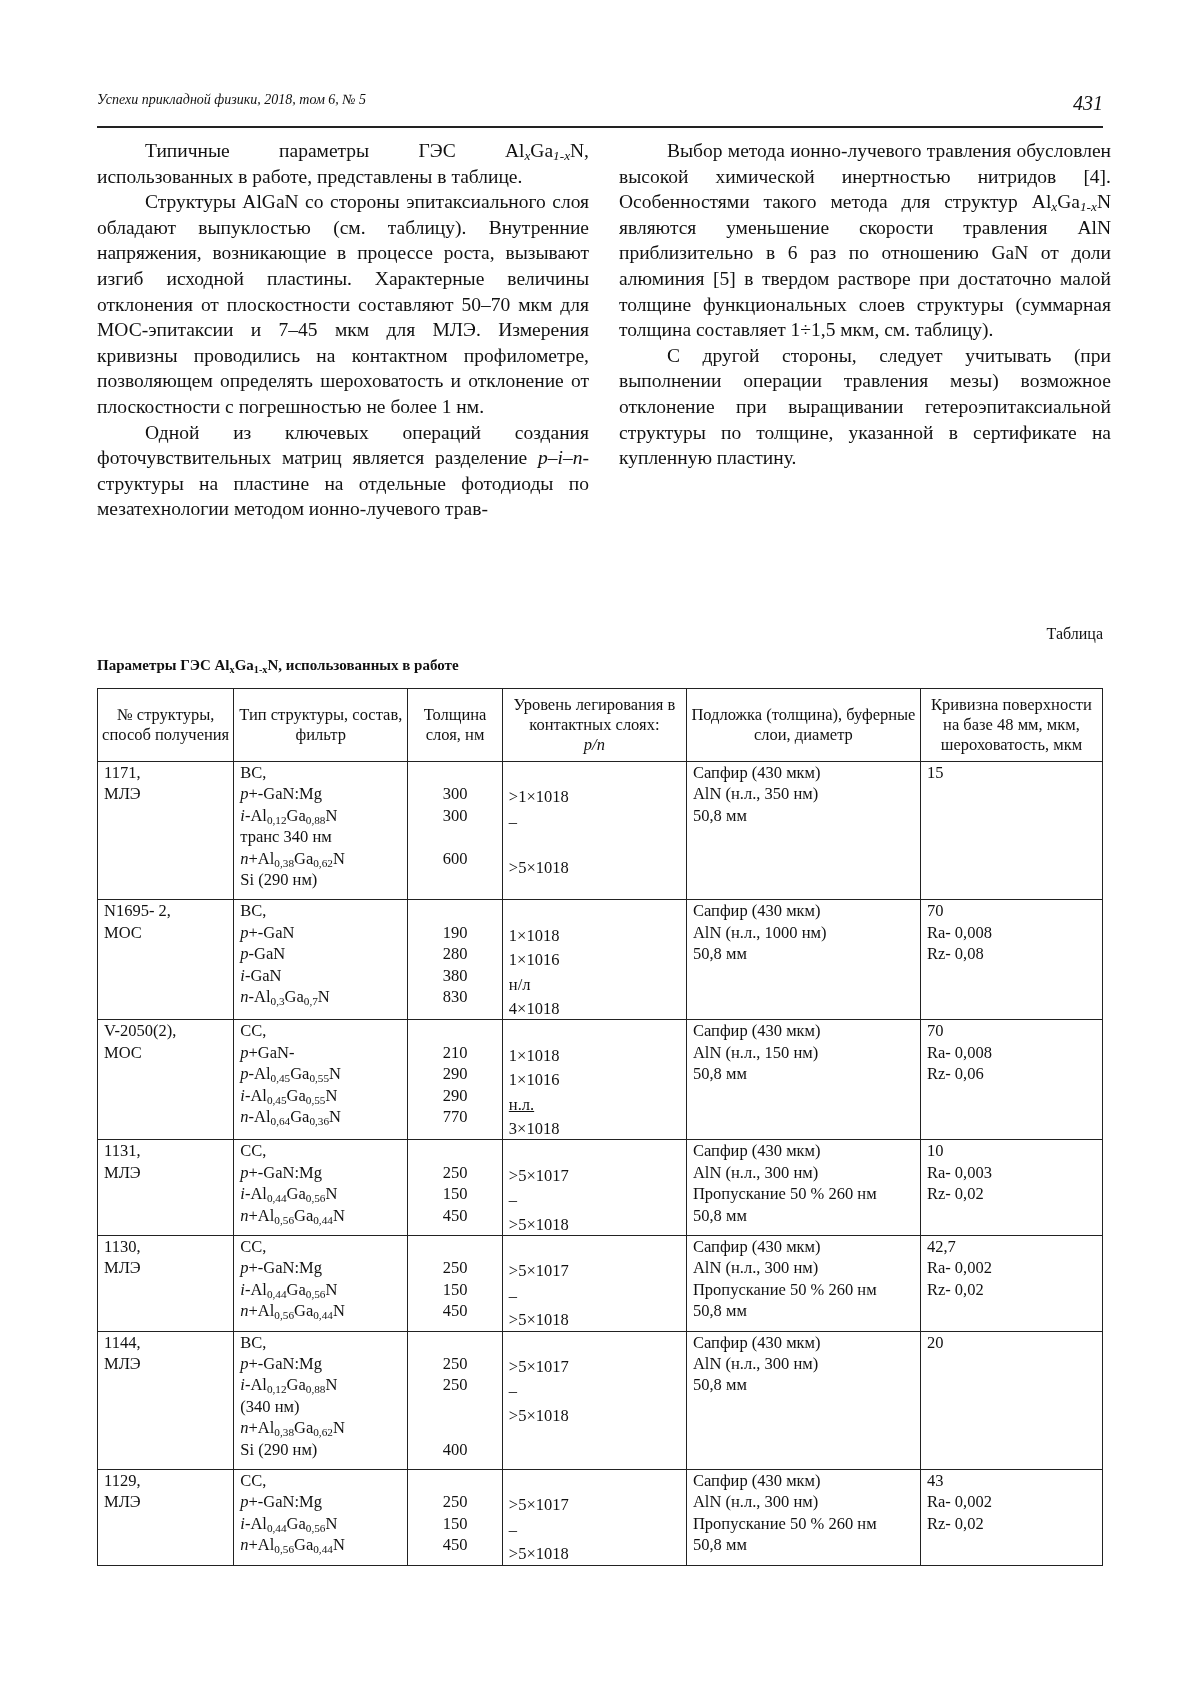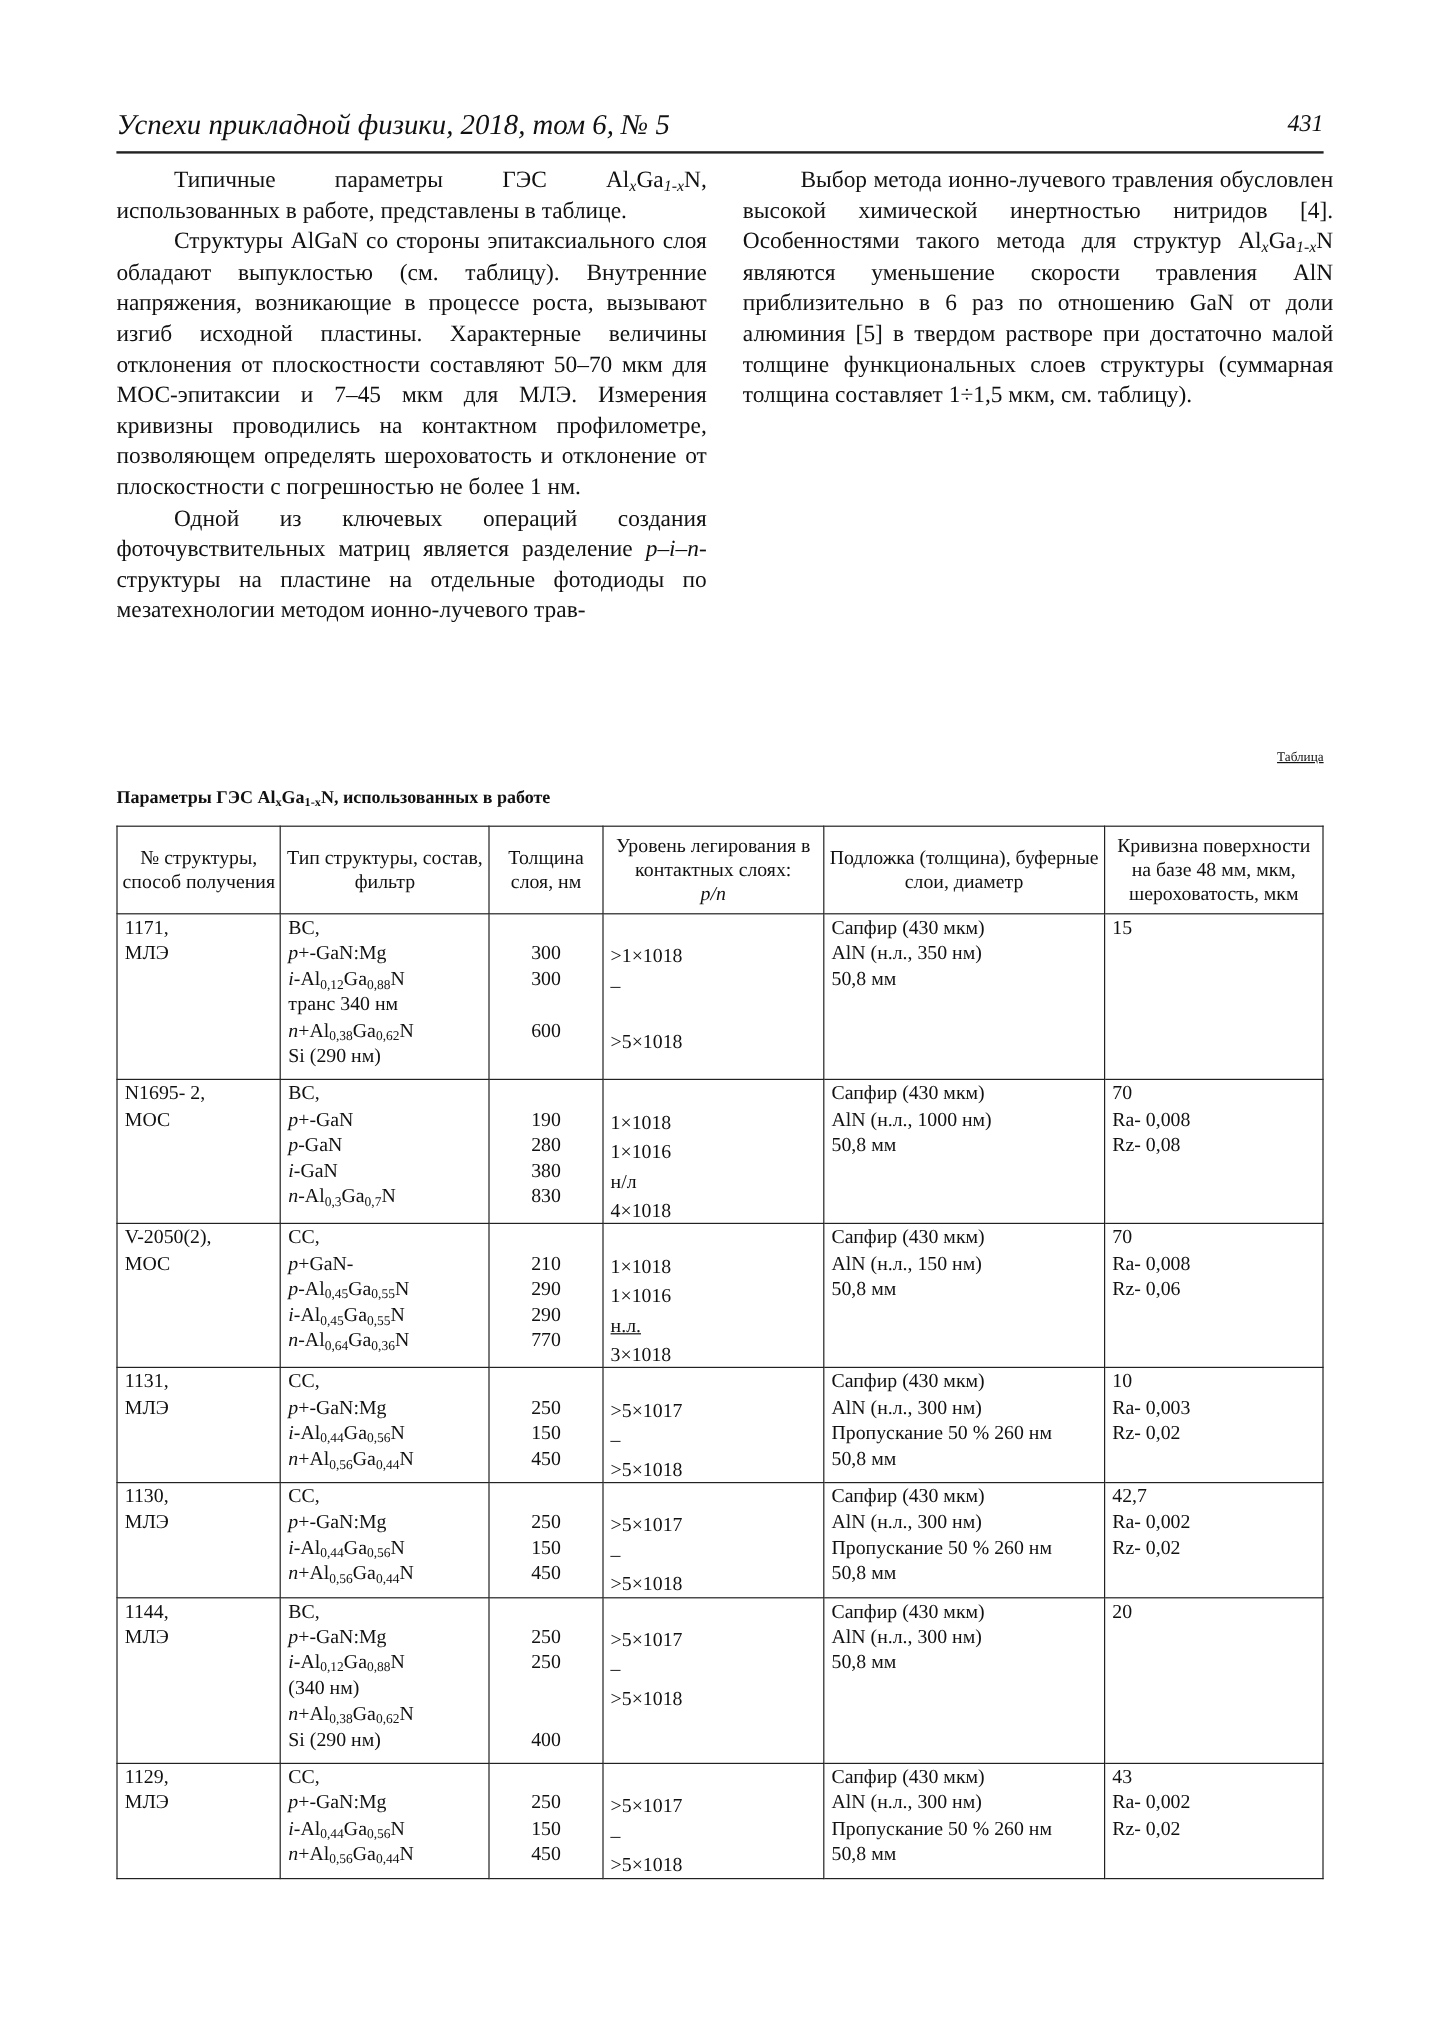--- a/index.html
+++ b/index.html
@@ -1,32 +1,32 @@
 <!DOCTYPE html>
 <html><head>
 <meta charset="utf-8">
 <style>
   html, body { margin: 0; padding: 0; background: #ffffff; }
   body { width: 1200px; height: 1698px; position: relative; overflow: hidden;
          font-family: "Liberation Serif", "DejaVu Serif", serif; color: #111; }
   .header { position: absolute; left: 97px; top: 92px; width: 1006px; height: 30px; }
-  .journal { position: absolute; left: 0; top: 0; font-style: italic; font-size: 24px; }
+  .journal { position: absolute; left: 0; top: 0; font-style: italic; font-size: 14px; }
   .pagenum { position: absolute; right: 0; top: 0; font-style: italic; font-size: 20px; }
   .rule { position: absolute; left: 97px; top: 126px; width: 1006px; height: 0; border-top: 2px solid #222; }
 
   .col { position: absolute; top: 138px; width: 492px; font-size: 19.5px; line-height: 25.6px; text-align: justify; }
   .col.left { left: 97px; }
   .col.right { left: 619px; }
   .col p { margin: 0; text-indent: 48px; hyphens: manual; }
   .col p.noindent { text-indent: 0; }
   .section-title { font-weight: bold; text-align: center; font-size: 20px; margin: 2px 0 29px 0; text-indent: 0 !important; }
   sub { font-size: 0.68em; vertical-align: -0.25em; line-height: 0; }
   i { font-style: italic; }
 
-  .tab-label { position: absolute; right: 97px; top: 625px; font-size: 11px; text-decoration: underline; }
+  .tab-label { position: absolute; right: 97px; top: 625px; font-size: 16px; }
   .tab-caption { position: absolute; left: 97px; width: 1006px; top: 657px; font-weight: bold; font-size: 15px; }
 
   table.params { position: absolute; left: 97px; top: 688px; width: 1006px; border-collapse: collapse;
                  font-size: 16.5px; line-height: 21.4px; }
   table.params th, table.params td { border: 1.6px solid #222; vertical-align: top; padding: 0 6px; }
   table.params th { font-weight: normal; text-align: center; vertical-align: middle; padding: 6px 4px; line-height: 20px; }
   .c1 { width: 125px; } .c2 { width: 162px; } .c3 { width: 84px; margin-top: 11px; } .c4 { width: 172px; } .c5 { width: 221px; } .c6 { width: 170px; }
   td .line { display: block; white-space: nowrap; min-height: 21.4px; }
   td.num { text-align: center; }
   td.dop .line { }
@@ -41,20 +41,21 @@
 <div class="rule"></div>
 
 <div class="col left">
   <p><span>Типичные параметры ГЭС Al</span><sub><i>x</i></sub><span>Ga</span><sub><i>1-x</i></sub><span>N, использованных в работе, представлены в таблице.</span></p>
   <p>Структуры AlGaN со стороны эпитаксиального слоя обладают выпуклостью (см. таблицу). Внутренние напряжения, возникающие в процессе роста, вызывают изгиб исходной пластины. Характерные величины отклонения от плоскостности составляют 50–70 мкм для МОС-эпитаксии и 7–45 мкм для МЛЭ. Измерения кривизны проводились на контактном профилометре, позволяющем определять шероховатость и отклонение от плоскостности с погрешностью не более 1 нм.</p>
   <p><span>Одной из ключевых операций создания фоточувствительных матриц является разделение </span><i>p–i–n</i><span>-структуры на пластине на отдельные фотодиоды по мезатехнологии методом ионно-лучевого трав-</span></p>
 </div>
 
 <div class="col right">
   <p><span>Выбор метода ионно-лучевого травления обусловлен высокой химической инертностью нитридов [4]. Особенностями такого метода для структур Al</span><sub><i>x</i></sub><span>Ga</span><sub><i>1-x</i></sub><span>N являются уменьшение скорости травления AlN приблизительно в 6 раз по отношению GaN от доли алюминия [5] в твердом растворе при достаточно малой толщине функциональных слоев структуры (суммарная толщина составляет 1÷1,5 мкм, см. таблицу).</span></p>
+  <p>С другой стороны, следует учитывать (при выполнении операции травления мезы) возможное отклонение при выращивании гетероэпитаксиальной структуры по толщине, указанной в сертификате на купленную пластину.</p>
 </div>
 
 <div class="tab-label">Таблица</div>
 <div class="tab-caption"><span>Параметры ГЭС Al</span><sub>x</sub><span>Ga</span><sub>1-x</sub><span>N, использованных в работе</span></div>
 
 <table class="params">
   <thead>
     <tr>
       <th class="c1">№ структуры, способ получения</th>
       <th class="c2">Тип структуры, состав, фильтр</th>

